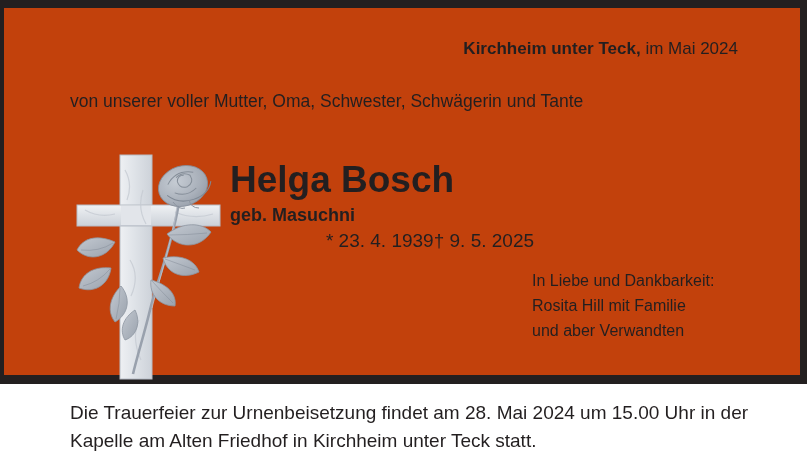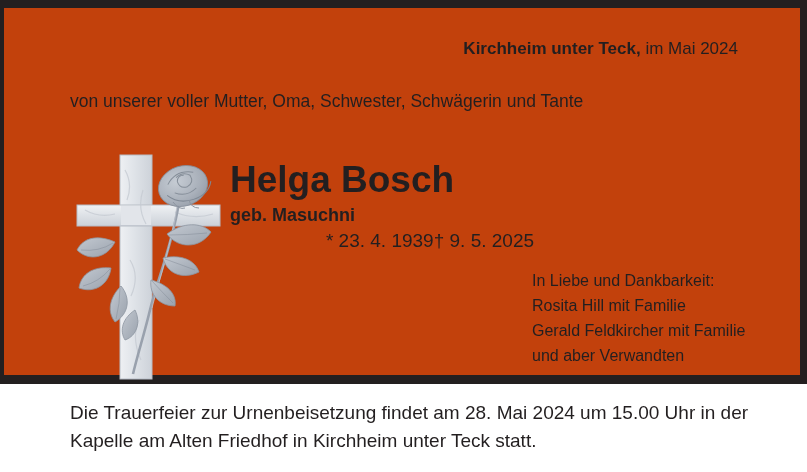--- a/index.html
+++ b/index.html
@@ -162,21 +162,20 @@
     <div class="maiden">geb. Masuchni</div>
     <div class="dates">
       <span>* 23. 4. 1939</span>
       <span>† 9. 5. 2025</span>
     </div>
   </div>
 
   <div class="condolence">
     <div>In Liebe und Dankbarkeit:</div>
     <div class="mourner">Rosita Hill mit Familie</div>
-    <div class="mourner">Gerald Feldkircher mit Familie</div>
     <div class="mourner">und aber Verwandten</div>
   </div>
 
   <div class="funeral">
     <div>Die Trauerfeier zur Urnenbeisetzung findet am 28. Mai 2024 um 15.00 Uhr in der</div>
     <div>Kapelle am Alten Friedhof in Kirchheim unter Teck statt.</div>
   </div>
 
 </div>
 

